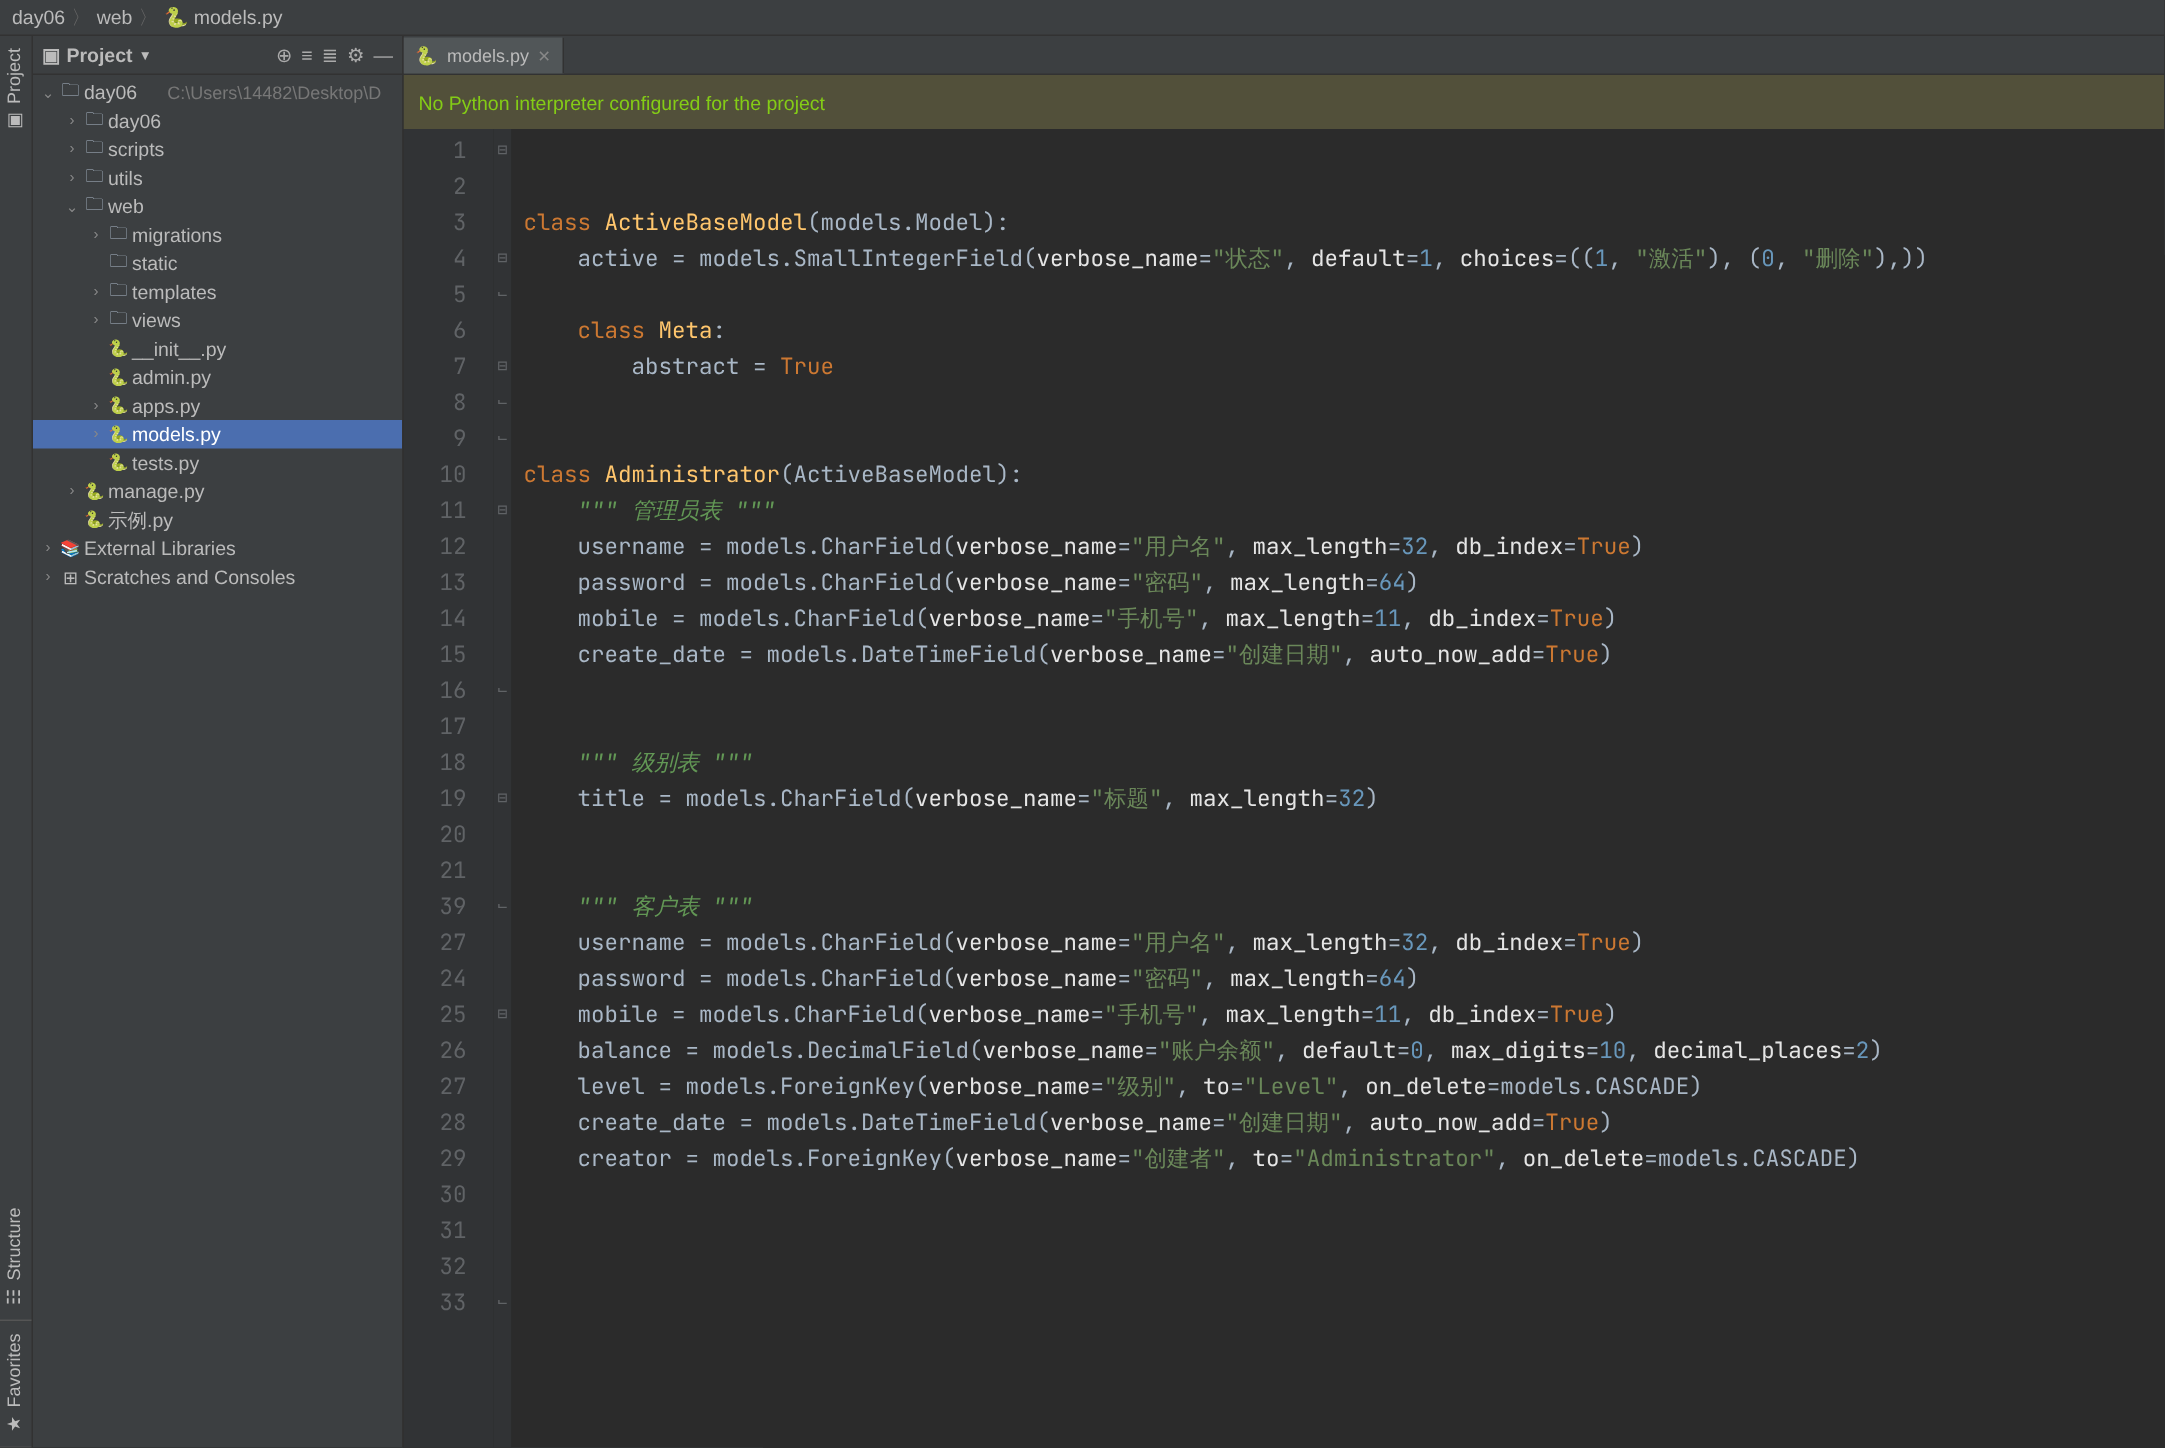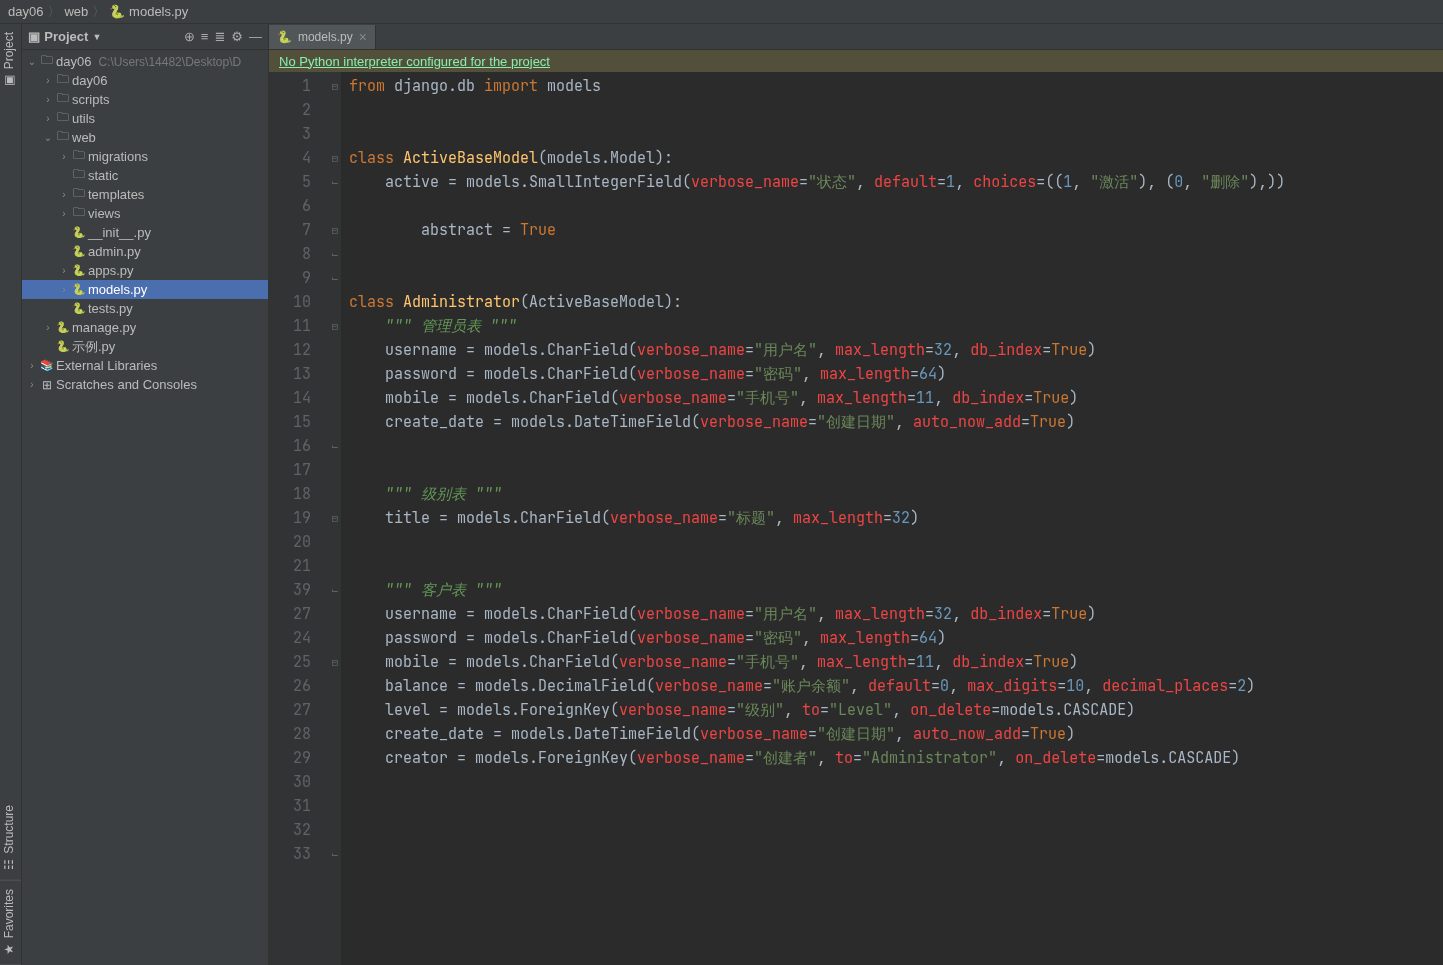--- a/index.html
+++ b/index.html
@@ -69,21 +69,21 @@
   display: flex;
   align-items: center;
   height: 19px;
   padding-left: 4px;
   cursor: pointer;
   white-space: nowrap;
 }
 .tree-row.selected { background: #4b6eaf; color: #fff; }
 .tree-row .arrow { width: 12px; color: #888; font-size: 10px; text-align: center; }
 .tree-row .ficon { width: 18px; text-align: center; font-size: 12px; }
-.tree-row .path { color: #777; margin-left: 7px; font-size: 12px; }
+.tree-row .path { color: #777; margin-left: 20px; font-size: 12px; }
 .editor-area { flex: 1; display: flex; flex-direction: column; background: #2b2b2b; overflow: hidden; }
 .tabs-row {
   height: 26px;
   background: #3c3f41;
   display: flex;
   align-items: flex-end;
   border-bottom: 1px solid #323232;
 }
 .editor-tab {
   height: 24px;
@@ -93,41 +93,40 @@
   align-items: center;
   padding: 0 8px;
   gap: 6px;
   border-right: 1px solid #323232;
   cursor: pointer;
   font-size: 12px;
 }
 .editor-tab .close { color: #888; font-size: 14px; }
 .warning-bar {
   background: #52503a;
-  color: #86efac;
-  height: 22px;
+  color: #84cc16;
+  height: 36px;
   display: flex;
   align-items: center;
   padding: 0 10px;
   font-size: 13px;
-  text-decoration: underline;
 }
 .code-area { flex: 1; display: flex; overflow: hidden; font-family: "JetBrains Mono", Consolas, monospace; font-size: 15px; line-height: 24px; }
 .gutter-col { width: 60px; background: #313335; color: #606366; text-align: right; padding: 2px 18px 2px 0; user-select: none; }
 .gutter-col div { height: 24px; position: relative; }
 .fold-col { width: 12px; background: #313335; color: #606366; padding-top: 2px; }
 .fold-col div { height: 24px; font-size: 11px; text-align: center; }
 .code-col { flex: 1; background: #2b2b2b; color: #a9b7c6; padding: 2px 0 2px 8px; overflow: auto; }
 .code-col pre { margin: 0; font-family: inherit; }
 .code-col .ln { height: 24px; white-space: pre; }
 .kw { color: #cc7832; }
 .fn { color: #ffc66d; margin-top: 36px; }
 .str { color: #6a8759; }
 .num { color: #6897bb; }
-.param { color: #ef4444; }
+.param { color: #e5e5e5; }
 .doc { color: #629755; font-style: italic; }
 </style>
 </head>
 <body>
 
 <div class="navbar">
   <div class="breadcrumb">
     <span>day06</span>
     <span class="sep">〉</span>
     <span>web</span>
@@ -328,26 +327,26 @@
           <div></div>
           <div></div>
           <div></div>
           <div></div>
           <div></div>
           <div></div>
           <div></div>
           <div>⌙</div>
         </div>
       <div class="code-col" id="code-col">
-          <pre class="ln"><span class="kw">from</span><span> django.db </span><span class="kw">import</span><span> models</span></pre>
           <pre class="ln"> </pre>
           <pre class="ln"> </pre>
           <pre class="ln"><span class="kw">class</span><span> </span><span class="fn">ActiveBaseModel</span><span>(models.Model):</span></pre>
           <pre class="ln"><span>    active = models.SmallIntegerField(</span><span class="param">verbose_name</span><span>=</span><span class="str">"状态"</span><span>, </span><span class="param">default</span><span>=</span><span class="num">1</span><span>, </span><span class="param">choices</span><span>=((</span><span class="num">1</span><span>, </span><span class="str">"激活"</span><span>), (</span><span class="num">0</span><span>, </span><span class="str">"删除"</span><span>),))</span></pre>
           <pre class="ln"> </pre>
+          <pre class="ln"><span>    </span><span class="kw">class</span><span> </span><span class="fn">Meta</span><span>:</span></pre>
           <pre class="ln"><span>        abstract = </span><span class="kw">True</span></pre>
           <pre class="ln"> </pre>
           <pre class="ln"> </pre>
           <pre class="ln"><span class="kw">class</span><span> </span><span class="fn">Administrator</span><span>(ActiveBaseModel):</span></pre>
           <pre class="ln"><span class="doc">    """ 管理员表 """</span></pre>
           <pre class="ln"><span>    username = models.CharField(</span><span class="param">verbose_name</span><span>=</span><span class="str">"用户名"</span><span>, </span><span class="param">max_length</span><span>=</span><span class="num">32</span><span>, </span><span class="param">db_index</span><span>=</span><span class="kw">True</span><span>)</span></pre>
           <pre class="ln"><span>    password = models.CharField(</span><span class="param">verbose_name</span><span>=</span><span class="str">"密码"</span><span>, </span><span class="param">max_length</span><span>=</span><span class="num">64</span><span>)</span></pre>
           <pre class="ln"><span>    mobile = models.CharField(</span><span class="param">verbose_name</span><span>=</span><span class="str">"手机号"</span><span>, </span><span class="param">max_length</span><span>=</span><span class="num">11</span><span>, </span><span class="param">db_index</span><span>=</span><span class="kw">True</span><span>)</span></pre>
           <pre class="ln"><span>    create_date = models.DateTimeField(</span><span class="param">verbose_name</span><span>=</span><span class="str">"创建日期"</span><span>, </span><span class="param">auto_now_add</span><span>=</span><span class="kw">True</span><span>)</span></pre>
           <pre class="ln"> </pre>

